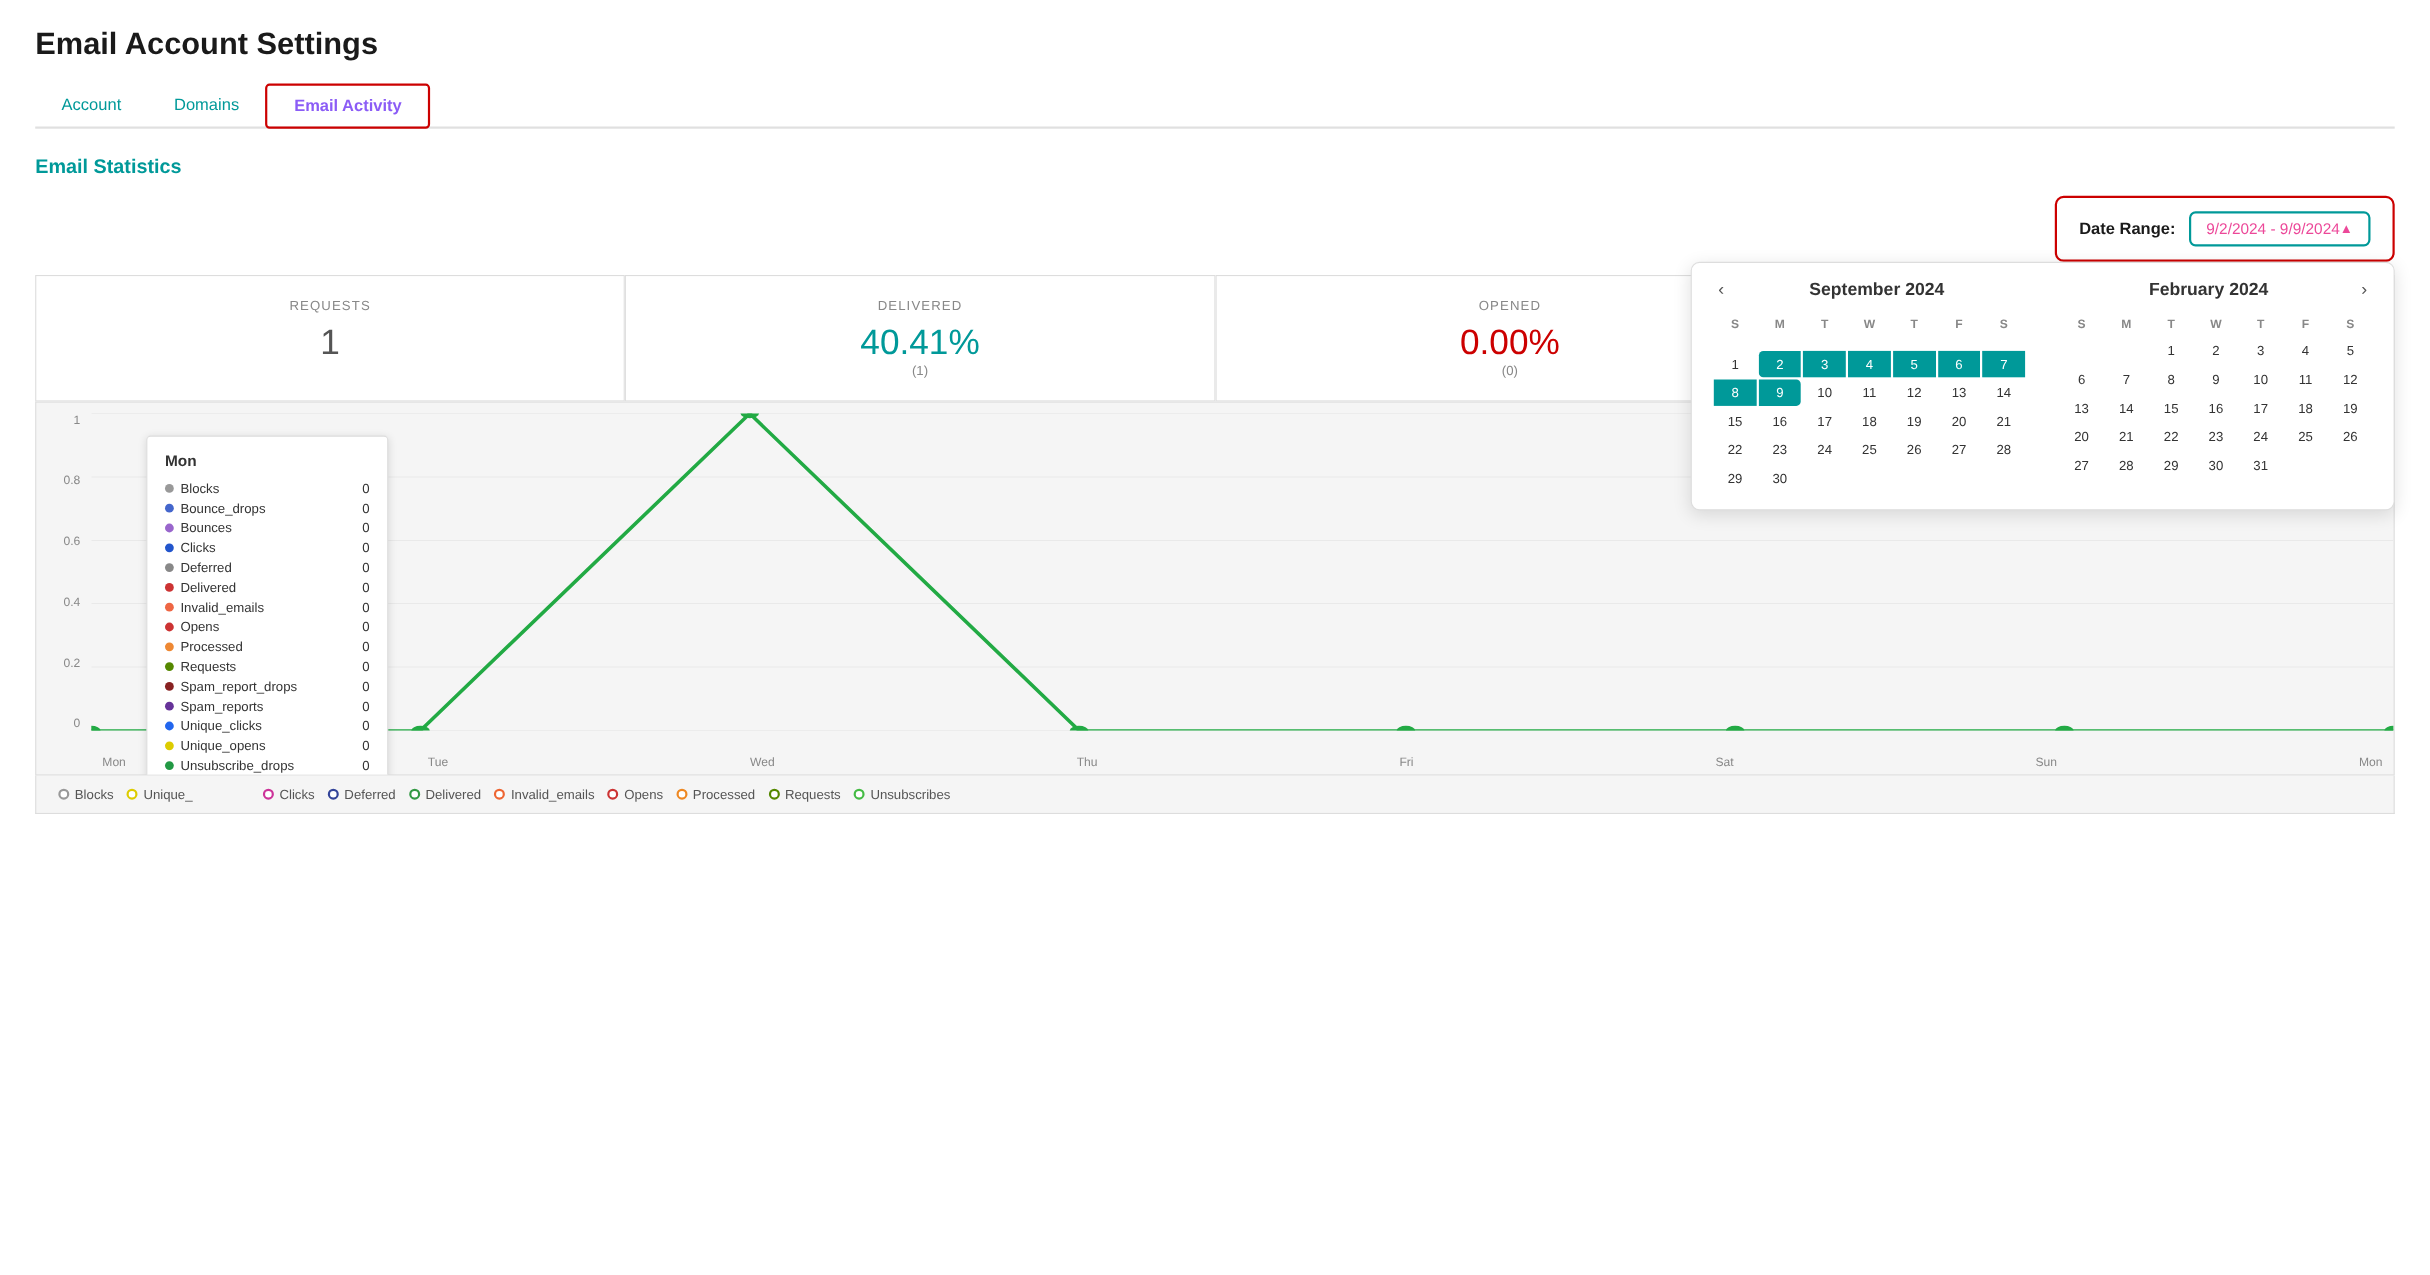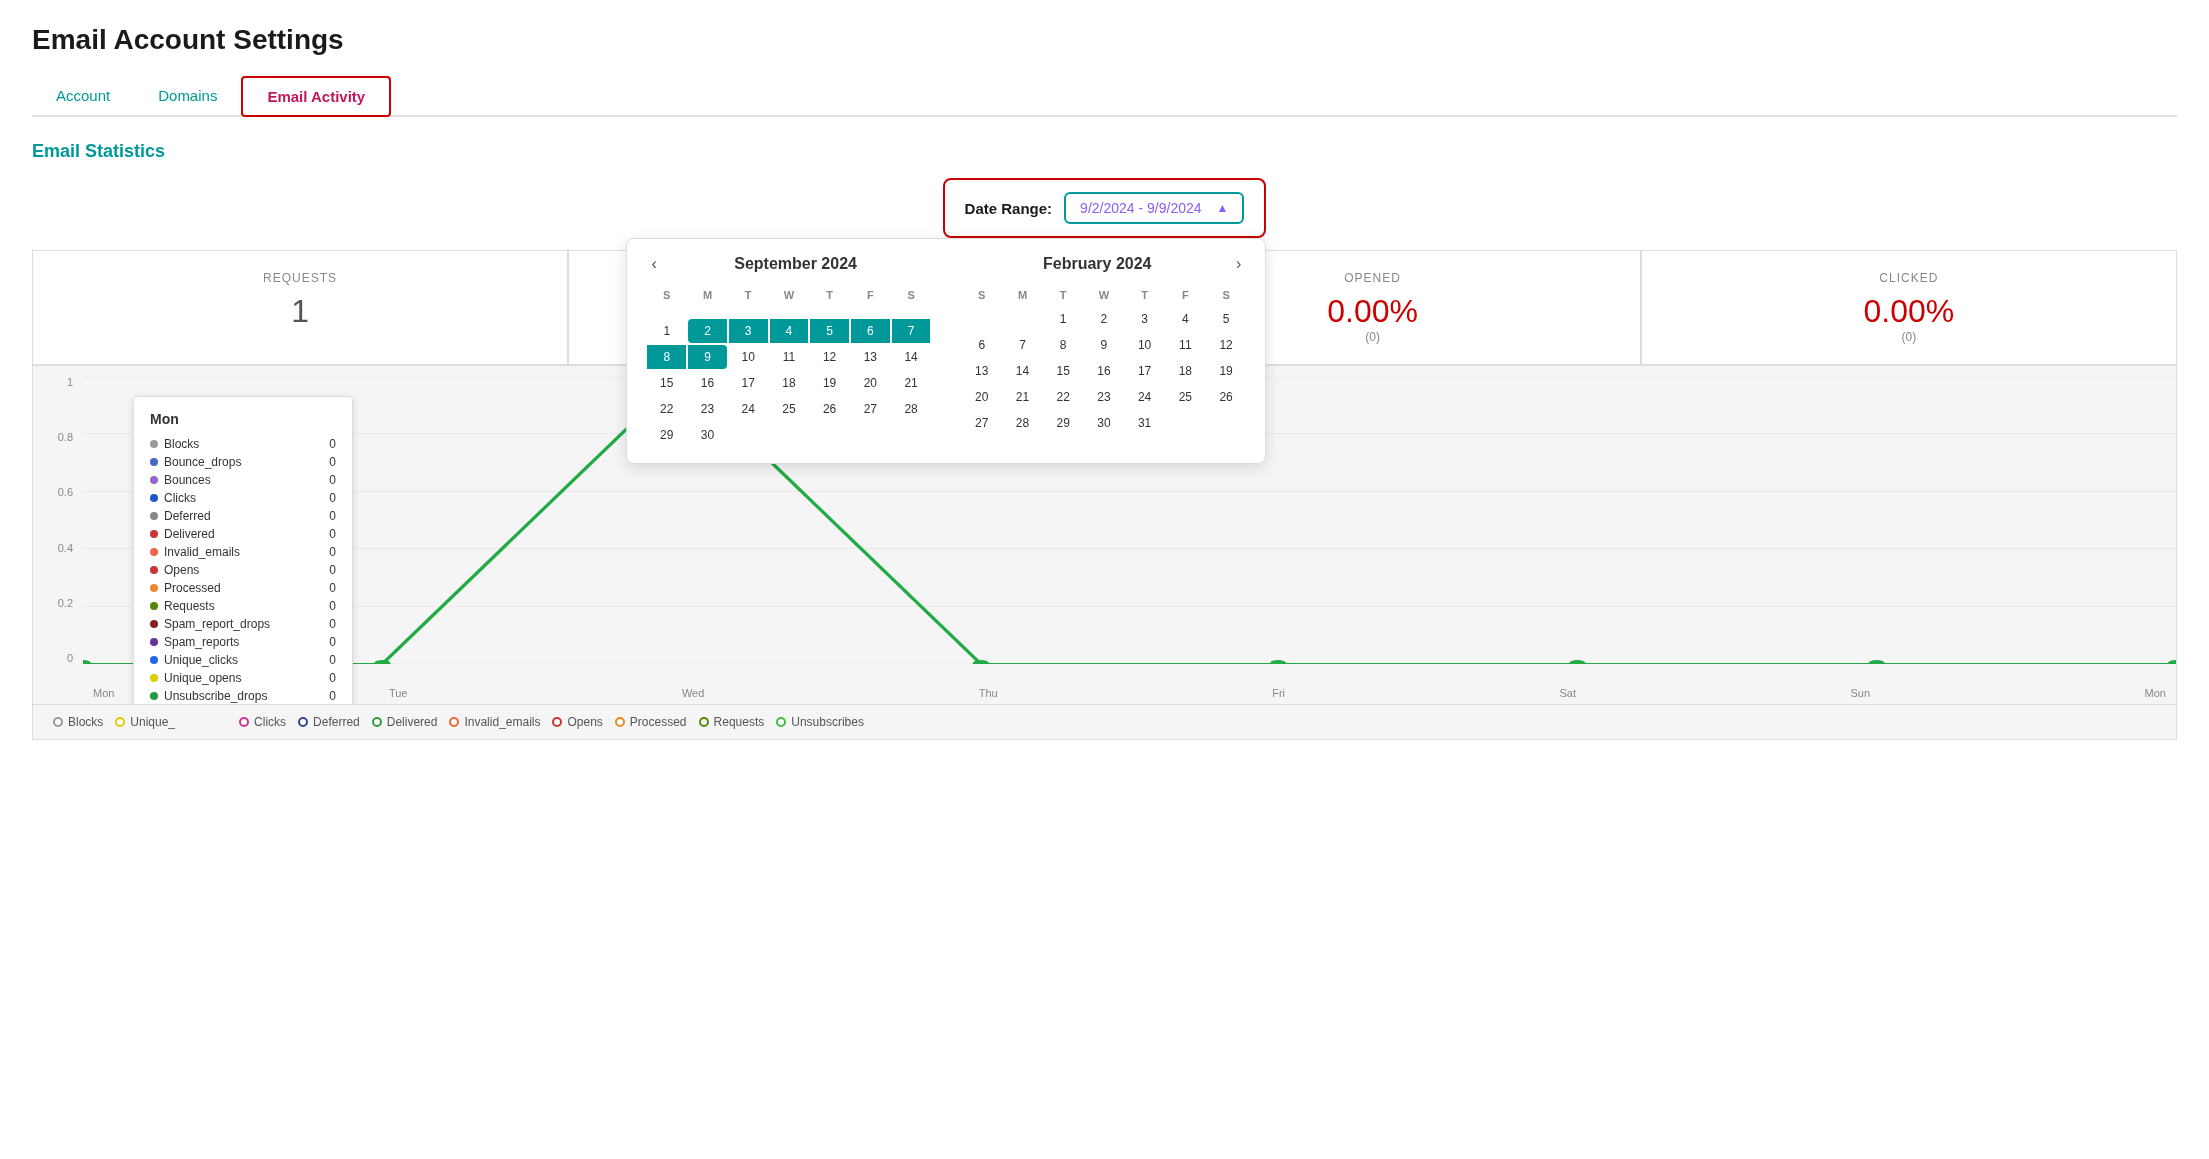--- a/index.html
+++ b/index.html
@@ -31,33 +31,33 @@
       font-size: 15px;
       color: #009999;
       background: none;
       border: none;
       border-bottom: 2px solid transparent;
       margin-bottom: -2px;
     }
     .tab.active {
       border: 2px solid #cc0000;
       border-radius: 4px;
-      color: #be185d;
+      color: #8b5cf6;
       font-weight: 600;
       margin-bottom: -2px;
     }
     .section-title {
       font-size: 18px;
       font-weight: 700;
       color: #009999;
       margin-bottom: 16px;
     }
     .stats-date-row {
       display: flex;
-      justify-content: center;
+      justify-content: flex-end;
       margin-bottom: 12px;
       position: relative;
     }
     .date-range-container {
       border: 2px solid #cc0000;
       border-radius: 8px;
       padding: 12px 20px;
       background: #fff;
       display: flex;
       align-items: center;
@@ -67,25 +67,25 @@
     }
     .date-range-label {
       font-weight: 600;
       color: #1a1a1a;
       font-size: 15px;
     }
     .date-range-picker {
       border: 2px solid #009999;
       border-radius: 6px;
       padding: 6px 14px;
-      color: #8b5cf6;
+      color: #ec4899;
       font-size: 14px;
       display: flex;
       align-items: center;
-      gap: 15px;
+      gap: 0;
       cursor: pointer;
       background: #fff;
     }
     .date-range-picker .chevron {
       font-size: 12px;
     }
     .stat-boxes {
       display: flex;
       gap: 0;
       margin-bottom: 0;

